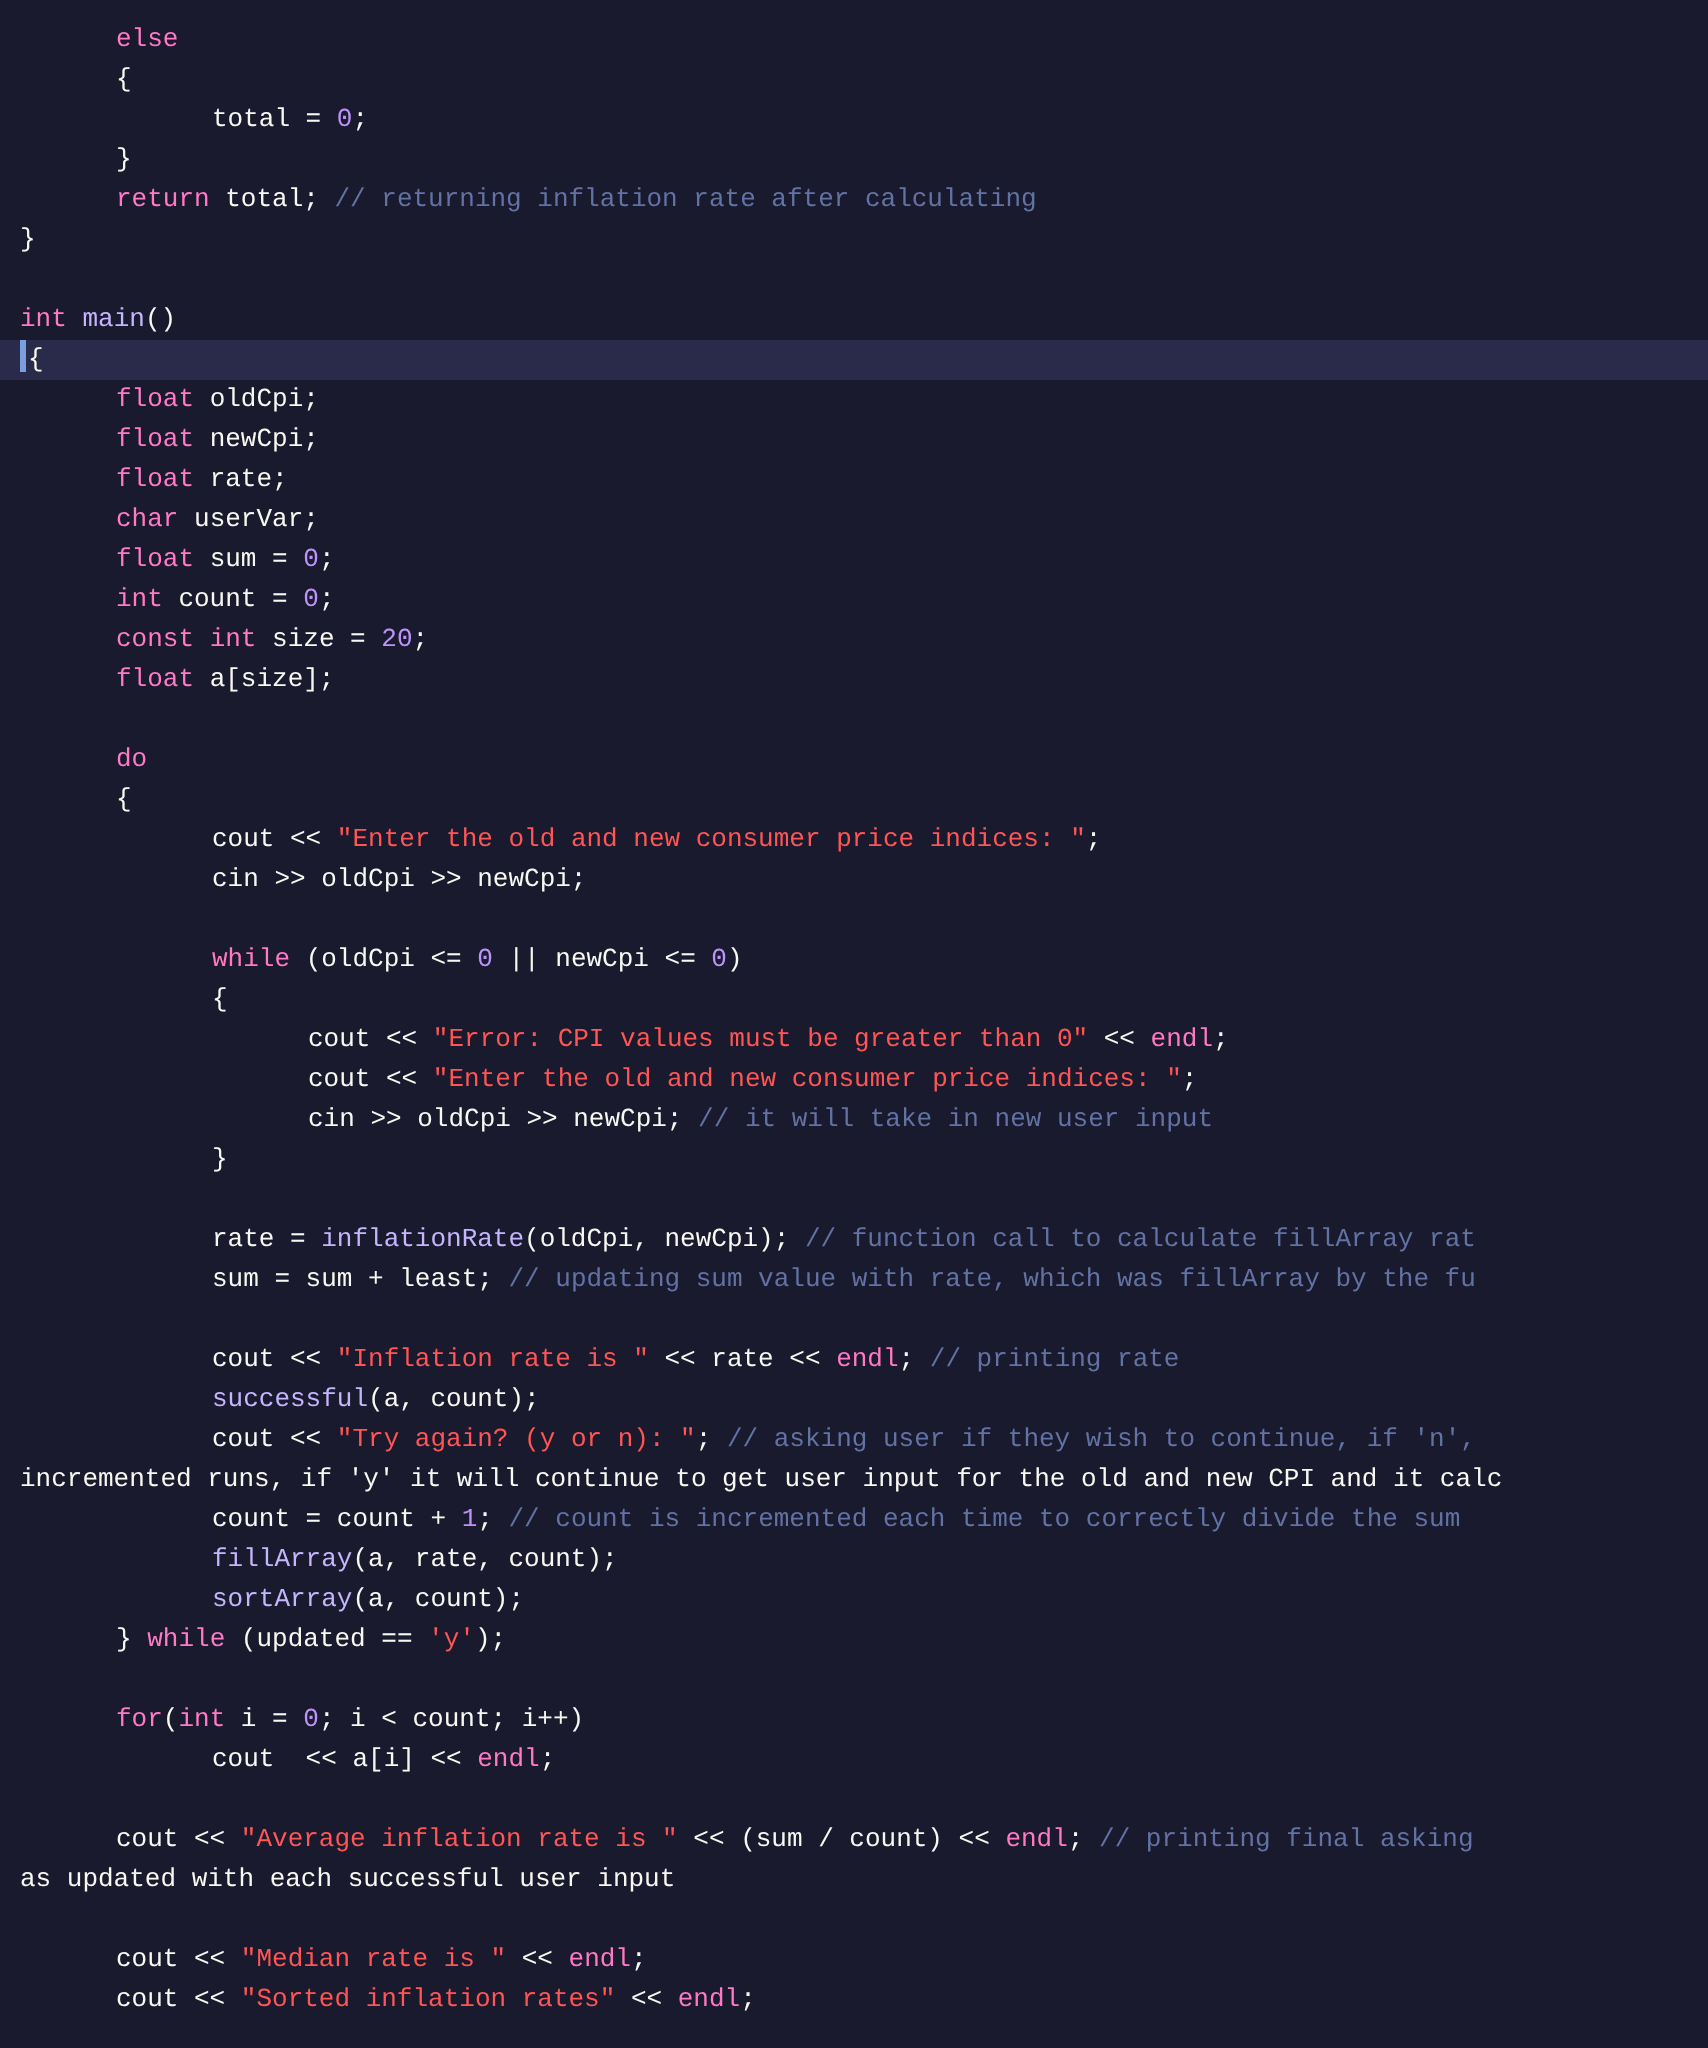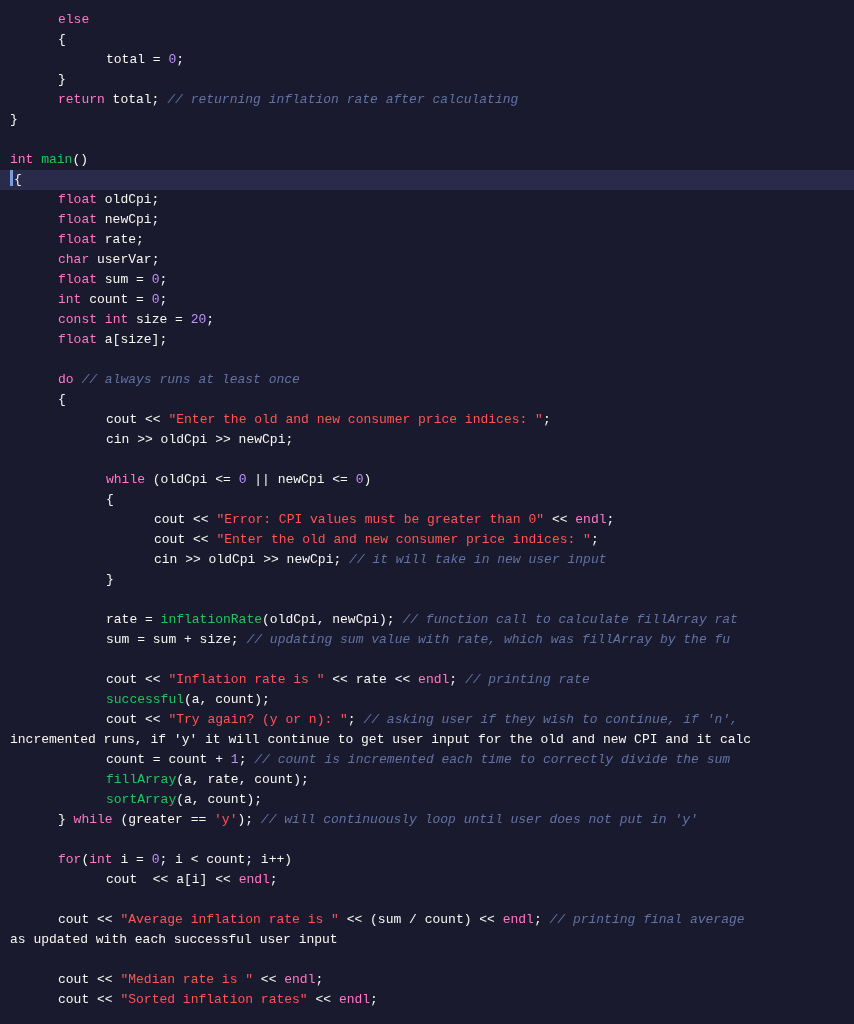--- a/index.html
+++ b/index.html
@@ -41,23 +41,23 @@
       display: inline-block;
       width: 3px;
       height: 16px;
       background-color: #7b9ee0;
       margin-right: 1px;
       vertical-align: middle;
     }
 
     
     .kw { color: #ff79c6; } 
-    .fn { color: #22c55e; } 
+    .fn { color: #c4b5fd; } 
     .str { color: #ff5555; } 
-    .comment { color: #6272a4; font-style: italic; } 
+    .comment { color: #6272a4; } 
     .num { color: #bd93f9; } 
     .plain { color: #f8f8f2; }
     .indent1 { display: inline-block; width: 48px; }
     .indent2 { display: inline-block; width: 96px; }
     .indent3 { display: inline-block; width: 144px; }
   </style>
 </head>
 <body>
 
 <div class="code-container">
@@ -124,21 +124,21 @@
     <span class="indent1"></span><span class="kw">const</span><span class="plain"> </span><span class="kw">int</span><span class="plain"> size = </span><span class="num">20</span><span class="plain">;</span>
   </div>
 
   <div class="code-line">
     <span class="indent1"></span><span class="kw">float</span><span class="plain"> a[size];</span>
   </div>
 
   <div class="code-line"></div>
 
   <div class="code-line">
-    <span class="indent1"></span><span class="kw">do</span><span class="plain"> </span><span class="comment">// always runs at least once</span>
+    <span class="indent1"></span><span class="kw">do</span><span class="plain"> </span>
   </div>
 
   <div class="code-line">
     <span class="indent1"></span><span class="plain">{</span>
   </div>
 
   <div class="code-line">
     <span class="indent2"></span><span class="plain">cout &lt;&lt; </span><span class="str">"Enter the old and new consumer price indices: "</span><span class="plain">;</span>
   </div>
 
@@ -172,21 +172,21 @@
     <span class="indent2"></span><span class="plain">}</span>
   </div>
 
   <div class="code-line"></div>
 
   <div class="code-line">
     <span class="indent2"></span><span class="plain">rate = </span><span class="fn">inflationRate</span><span class="plain">(oldCpi, newCpi); </span><span class="comment">// function call to calculate fillArray rat</span>
   </div>
 
   <div class="code-line">
-    <span class="indent2"></span><span class="plain">sum = sum + size; </span><span class="comment">// updating sum value with rate, which was fillArray by the fu</span>
+    <span class="indent2"></span><span class="plain">sum = sum + least; </span><span class="comment">// updating sum value with rate, which was fillArray by the fu</span>
   </div>
 
   <div class="code-line"></div>
 
   <div class="code-line">
     <span class="indent2"></span><span class="plain">cout &lt;&lt; </span><span class="str">"Inflation rate is "</span><span class="plain"> &lt;&lt; rate &lt;&lt; </span><span class="kw">endl</span><span class="plain">; </span><span class="comment">// printing rate</span>
   </div>
 
   <div class="code-line">
     <span class="indent2"></span><span class="fn">successful</span><span class="plain">(a, count);</span>
@@ -207,37 +207,37 @@
 
   <div class="code-line">
     <span class="indent2"></span><span class="fn">fillArray</span><span class="plain">(a, rate, count);</span>
   </div>
 
   <div class="code-line">
     <span class="indent2"></span><span class="fn">sortArray</span><span class="plain">(a, count);</span>
   </div>
 
   <div class="code-line">
-    <span class="indent1"></span><span class="plain">} </span><span class="kw">while</span><span class="plain"> (greater == </span><span class="str">'y'</span><span class="plain">); </span><span class="comment">// will continuously loop until user does not put in 'y'</span>
+    <span class="indent1"></span><span class="plain">} </span><span class="kw">while</span><span class="plain"> (updated == </span><span class="str">'y'</span><span class="plain">); </span>
   </div>
 
   <div class="code-line"></div>
 
   <div class="code-line">
     <span class="indent1"></span><span class="kw">for</span><span class="plain">(</span><span class="kw">int</span><span class="plain"> i = </span><span class="num">0</span><span class="plain">; i &lt; count; i++)</span>
   </div>
 
   <div class="code-line">
     <span class="indent2"></span><span class="plain">cout  &lt;&lt; a[i] &lt;&lt; </span><span class="kw">endl</span><span class="plain">;</span>
   </div>
 
   <div class="code-line"></div>
 
   <div class="code-line">
-    <span class="indent1"></span><span class="plain">cout &lt;&lt; </span><span class="str">"Average inflation rate is "</span><span class="plain"> &lt;&lt; (sum / count) &lt;&lt; </span><span class="kw">endl</span><span class="plain">; </span><span class="comment">// printing final average</span>
+    <span class="indent1"></span><span class="plain">cout &lt;&lt; </span><span class="str">"Average inflation rate is "</span><span class="plain"> &lt;&lt; (sum / count) &lt;&lt; </span><span class="kw">endl</span><span class="plain">; </span><span class="comment">// printing final asking</span>
   </div>
 
   <div class="code-line">
     <span class="plain">as updated with each successful user input</span>
   </div>
 
   <div class="code-line"></div>
 
   <div class="code-line">
     <span class="indent1"></span><span class="plain">cout &lt;&lt; </span><span class="str">"Median rate is "</span><span class="plain"> &lt;&lt; </span><span class="kw">endl</span><span class="plain">;</span>

